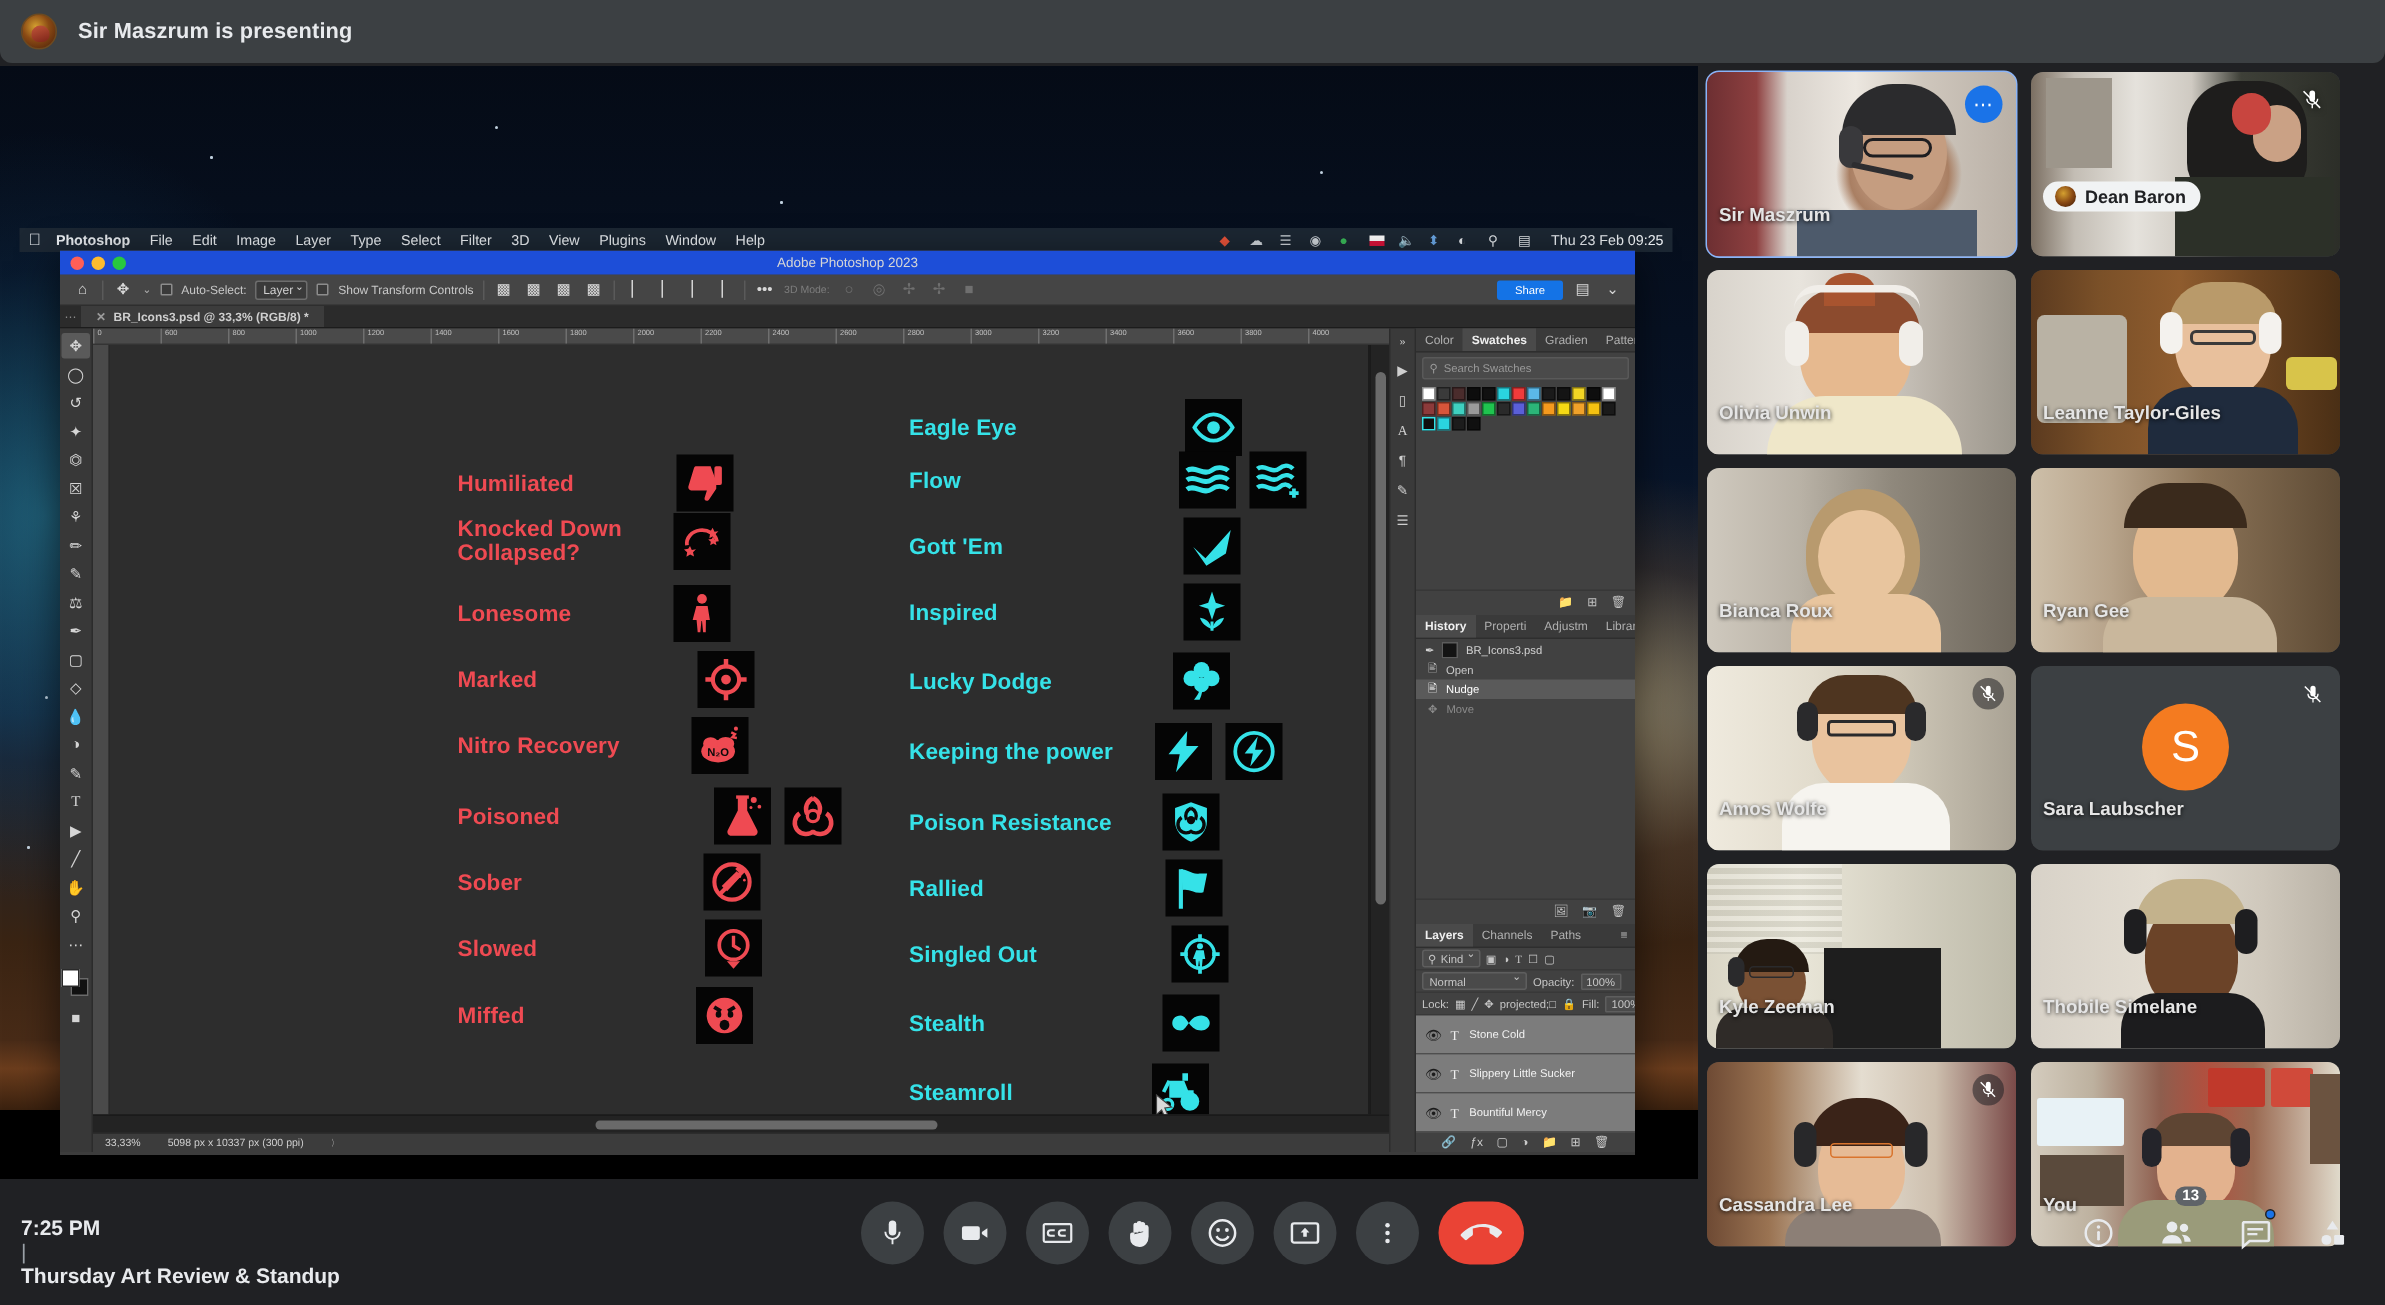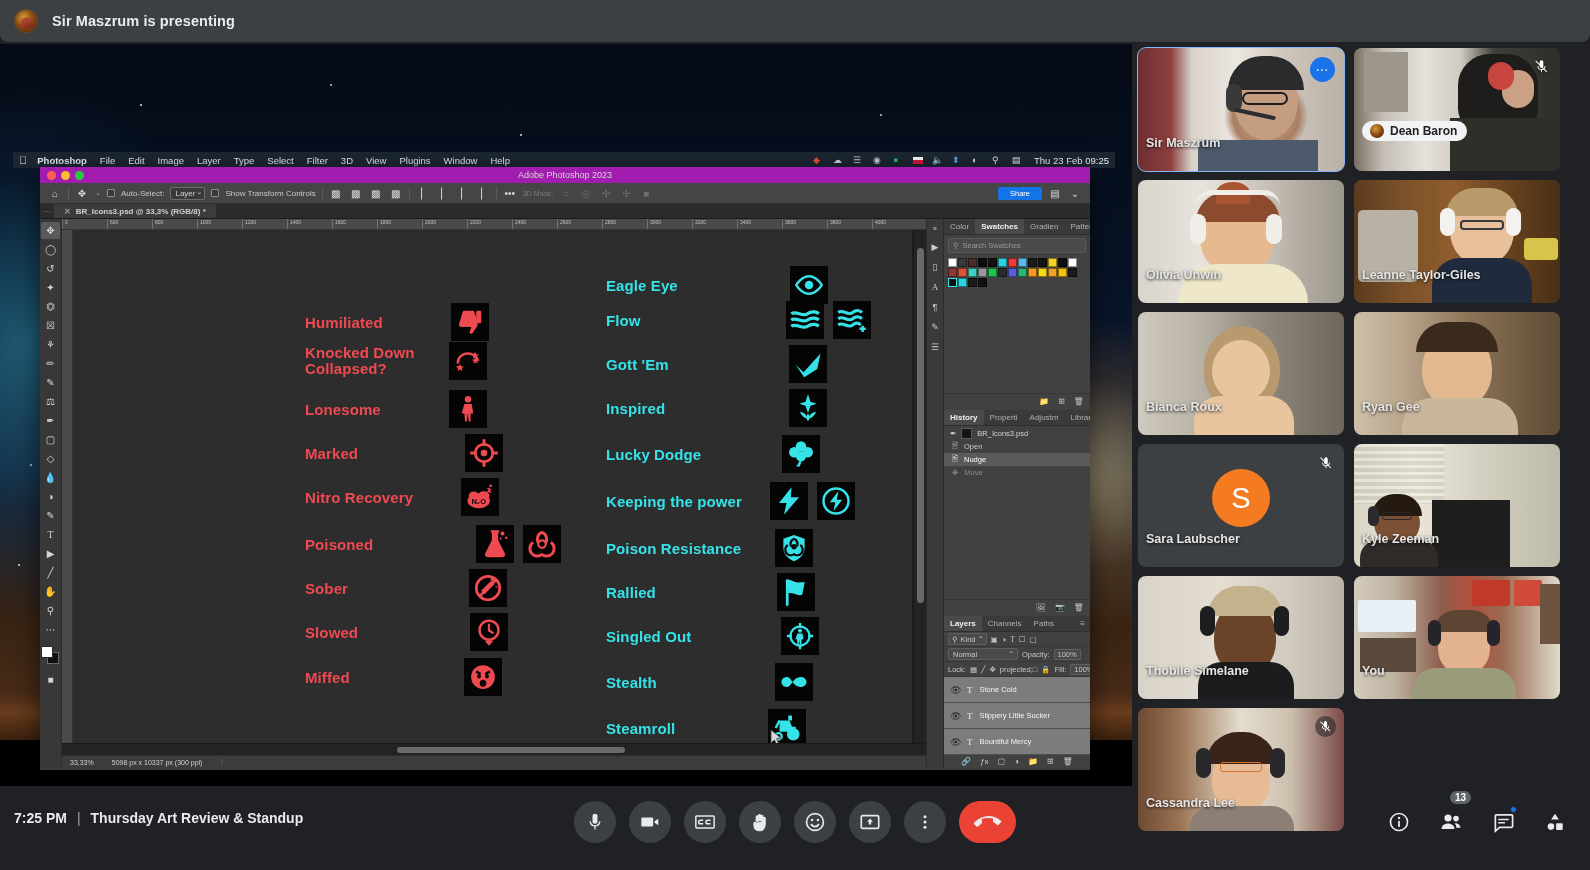--- a/index.html
+++ b/index.html
@@ -70,21 +70,21 @@
   #mac-clock { font-size: 9.5px; color: #eef2f6; white-space: nowrap; margin-left: 2px; }
 
   
   #ps-window {
     position: absolute; left: 40px; top: 123px; width: 1050px; height: 603px;
     background: #3c3c3c;
     box-shadow: 0 6px 26px rgba(0,0,0,.6);
     overflow: hidden;
   }
   #ps-titlebar {
-    height: 16px; background: #a21caf; position: relative;
+    height: 16px; background: #1d4ed8; position: relative;
     display: flex; align-items: center;
   }
   .traffic { width: 9px; height: 9px; border-radius: 50%; display: inline-block; }
   #traffic-group { display: flex; gap: 5px; margin-left: 7px; }
   #ps-title {
     position: absolute; left: 0; right: 0; text-align: center;
     font-size: 9px; color: #d6d6d6; pointer-events: none;
   }
 
   #ps-optionsbar {
@@ -298,21 +298,21 @@
     width: 58px; height: 58px; border-radius: 50%;
     display: flex; align-items: center; justify-content: center;
     color: #fff; font-size: 29px; font-weight: normal;
   }
 
   
   #bottom-bar { position: absolute; left: 0; bottom: 0; width: 1590px; height: 82px; }
   #meeting-info {
     position: absolute; left: 14px; top: 22px;
     color: #e8eaed; font-size: 14px; font-weight: bold;
-    display: flex; align-items: flex-end; gap: 10px;
+    display: flex; align-items: flex-start; gap: 0; flex-direction: column;
   }
   #meeting-info .sep { color: #9aa0a6; font-weight: normal; }
   #center-controls {
     position: absolute; left: 50%; transform: translateX(-50%); top: 13px;
     display: flex; align-items: center; gap: 13px;
   }
   .ctl {
     width: 42px; height: 42px; border-radius: 50%; background: #3c4043;
     display: flex; align-items: center; justify-content: center;
     color: #e8eaed;
@@ -995,20 +995,37 @@
   </div>
 
   <div class="tile">
     <div class="tile-video" style="background:linear-gradient(90deg,#cdbfa9 0%,#b7a38a 26%,#8b7357 56%,#5e4b35 100%);"></div>
     <div style="position:absolute;left:68px;top:18px;width:70px;height:78px;border-radius:50% 50% 46% 46%;background:#e2b98f;"></div>
     <div style="position:absolute;left:62px;top:10px;width:82px;height:30px;border-radius:42px 42px 0 0;background:#3a2a1c;"></div>
     <div style="position:absolute;left:48px;top:86px;width:116px;height:37px;background:#c9b79c;border-radius:30px 30px 0 0;"></div>
     <div class="tile-name">Ryan Gee</div>
   </div>
 
+  <div class="tile">
+    <div class="tile-video" style="background:linear-gradient(90deg,#efeade 0%,#e2dccd 34%,#cfc8b8 62%,#a9a294 100%);"></div>
+    <div style="position:absolute;left:70px;top:14px;width:66px;height:72px;border-radius:50%;background:#e9c39e;"></div>
+    <div style="position:absolute;left:66px;top:6px;width:74px;height:26px;border-radius:38px 38px 0 0;background:#4e3520;"></div>
+    <div style="position:absolute;left:60px;top:24px;width:14px;height:26px;border-radius:7px;background:#2a2a2c;"></div>
+    <div style="position:absolute;left:132px;top:24px;width:14px;height:26px;border-radius:7px;background:#2a2a2c;"></div>
+    <div style="position:absolute;left:80px;top:36px;width:46px;height:11px;border:2px solid #2a2a2c;border-radius:3px;"></div>
+    <div style="position:absolute;left:50px;top:78px;width:112px;height:45px;background:#f6f4ef;border-radius:28px 28px 0 0;"></div>
+    <div class="tile-mute">
+      <svg width="13" height="13" viewBox="0 0 24 24" style="color:#fff;">
+        <path d="M12 14a3 3 0 0 0 3-3V5a3 3 0 0 0-6 0v6a3 3 0 0 0 3 3z"></path>
+        <path d="M17 11a5 5 0 0 1-10 0H5.5a6.5 6.5 0 0 0 5.75 6.45V21h1.5v-3.55A6.5 6.5 0 0 0 18.5 11z"></path>
+        <path d="M3.3 2.3L21 20l-1.2 1.2L2.1 3.5z"></path>
+      </svg>
+    </div>
+    <div class="tile-name">Amos Wolfe</div>
+  </div>
 
   <div class="tile" style="background:#3c4043;">
     <div class="tile-initial" style="background:#f47b20;">S</div>
     <div class="tile-mute nobg">
       <svg width="14" height="14" viewBox="0 0 24 24" style="color:#fff;">
         <path d="M12 14a3 3 0 0 0 3-3V5a3 3 0 0 0-6 0v6a3 3 0 0 0 3 3z"></path>
         <path d="M17 11a5 5 0 0 1-10 0H5.5a6.5 6.5 0 0 0 5.75 6.45V21h1.5v-3.55A6.5 6.5 0 0 0 18.5 11z"></path>
         <path d="M3.3 2.3L21 20l-1.2 1.2L2.1 3.5z"></path>
       </svg>
     </div>
@@ -1029,54 +1046,54 @@
   </div>
 
   <div class="tile">
     <div class="tile-video" style="background:linear-gradient(90deg,#d8d2c8 0%,#e3ddd2 40%,#cfc8bc 75%,#b9b2a6 100%);"></div>
     <div style="position:absolute;left:76px;top:24px;width:62px;height:74px;border-radius:50% 50% 44% 44%;background:#6b4328;"></div>
     <div style="position:absolute;left:70px;top:10px;width:74px;height:30px;border-radius:38px 38px 0 0;background:#c3b28c;"></div>
     <div style="position:absolute;left:62px;top:30px;width:15px;height:30px;border-radius:8px;background:#1e1e20;"></div>
     <div style="position:absolute;left:136px;top:30px;width:15px;height:30px;border-radius:8px;background:#1e1e20;"></div>
     <div style="position:absolute;left:60px;top:86px;width:96px;height:37px;background:#1c1c1e;border-radius:24px 24px 0 0;"></div>
     <div class="tile-name">Thobile Simelane</div>
+  </div>
+
+  <div class="tile">
+    <div class="tile-video" style="background:linear-gradient(90deg,#6e4a34 0%,#9a7352 20%,#e4ddd0 50%,#cdbfae 74%,#7a4a48 100%);"></div>
+    <div style="position:absolute;left:74px;top:36px;width:58px;height:68px;border-radius:50% 50% 44% 44%;background:#e6bb96;"></div>
+    <div style="position:absolute;left:68px;top:24px;width:70px;height:32px;border-radius:36px 36px 0 0;background:#3a2318;"></div>
+    <div style="position:absolute;left:58px;top:40px;width:15px;height:30px;border-radius:8px;background:#28282a;"></div>
+    <div style="position:absolute;left:132px;top:40px;width:15px;height:30px;border-radius:8px;background:#28282a;"></div>
+    <div style="position:absolute;left:82px;top:54px;width:42px;height:10px;border:1.8px solid #d9752e;border-radius:3px;"></div>
+    <div style="position:absolute;left:52px;top:98px;width:104px;height:25px;background:#8c7f76;border-radius:22px 22px 0 0;"></div>
+    <div class="tile-mute">
+      <svg width="13" height="13" viewBox="0 0 24 24" style="color:#fff;">
+        <path d="M12 14a3 3 0 0 0 3-3V5a3 3 0 0 0-6 0v6a3 3 0 0 0 3 3z"></path>
+        <path d="M17 11a5 5 0 0 1-10 0H5.5a6.5 6.5 0 0 0 5.75 6.45V21h1.5v-3.55A6.5 6.5 0 0 0 18.5 11z"></path>
+        <path d="M3.3 2.3L21 20l-1.2 1.2L2.1 3.5z"></path>
+      </svg>
+    </div>
+    <div class="tile-name">Cassandra Lee</div>
   </div>
 
   <div class="tile">
     <div class="tile-video" style="background:linear-gradient(90deg,#d4ccbe 0%,#bdb19f 20%,#8e5e4e 42%,#b0503f 56%,#9a6a52 72%,#e0dacb 100%);"></div>
     <div style="position:absolute;left:118px;top:4px;width:38px;height:26px;background:#c0392b;border-radius:2px;"></div>
     <div style="position:absolute;left:160px;top:4px;width:28px;height:26px;background:#d04a3a;border-radius:2px;"></div>
     <div style="position:absolute;left:186px;top:8px;width:20px;height:60px;background:#6b5340;"></div>
     <div style="position:absolute;left:4px;top:24px;width:58px;height:32px;background:#e8f2f6;border-radius:2px;"></div>
     <div style="position:absolute;left:6px;top:62px;width:56px;height:34px;background:#5a4a3c;"></div>
     <div style="position:absolute;left:84px;top:42px;width:52px;height:56px;border-radius:50% 50% 44% 44%;background:#e3b28e;"></div>
     <div style="position:absolute;left:80px;top:34px;width:60px;height:22px;border-radius:30px 30px 0 0;background:#5e4533;"></div>
     <div style="position:absolute;left:74px;top:44px;width:13px;height:26px;border-radius:7px;background:#24242a;"></div>
     <div style="position:absolute;left:133px;top:44px;width:13px;height:26px;border-radius:7px;background:#24242a;"></div>
     <div style="position:absolute;left:58px;top:92px;width:104px;height:31px;background:#9a9b7a;border-radius:24px 24px 0 0;"></div>
     <div class="tile-name">You</div>
   </div>
-
-  <div class="tile">
-    <div class="tile-video" style="background:linear-gradient(90deg,#6e4a34 0%,#9a7352 20%,#e4ddd0 50%,#cdbfae 74%,#7a4a48 100%);"></div>
-    <div style="position:absolute;left:74px;top:36px;width:58px;height:68px;border-radius:50% 50% 44% 44%;background:#e6bb96;"></div>
-    <div style="position:absolute;left:68px;top:24px;width:70px;height:32px;border-radius:36px 36px 0 0;background:#3a2318;"></div>
-    <div style="position:absolute;left:58px;top:40px;width:15px;height:30px;border-radius:8px;background:#28282a;"></div>
-    <div style="position:absolute;left:132px;top:40px;width:15px;height:30px;border-radius:8px;background:#28282a;"></div>
-    <div style="position:absolute;left:82px;top:54px;width:42px;height:10px;border:1.8px solid #d9752e;border-radius:3px;"></div>
-    <div style="position:absolute;left:52px;top:98px;width:104px;height:25px;background:#8c7f76;border-radius:22px 22px 0 0;"></div>
-    <div class="tile-mute">
-      <svg width="13" height="13" viewBox="0 0 24 24" style="color:#fff;">
-        <path d="M12 14a3 3 0 0 0 3-3V5a3 3 0 0 0-6 0v6a3 3 0 0 0 3 3z"></path>
-        <path d="M17 11a5 5 0 0 1-10 0H5.5a6.5 6.5 0 0 0 5.75 6.45V21h1.5v-3.55A6.5 6.5 0 0 0 18.5 11z"></path>
-        <path d="M3.3 2.3L21 20l-1.2 1.2L2.1 3.5z"></path>
-      </svg>
-    </div>
-    <div class="tile-name">Cassandra Lee</div>
-  </div>
 </div>
 
 <div id="bottom-bar">
   <div id="meeting-info">
     <span>7:25 PM</span>
     <span class="sep">|</span>
     <span>Thursday Art Review &amp; Standup</span>
   </div>
 
   <div id="center-controls">

